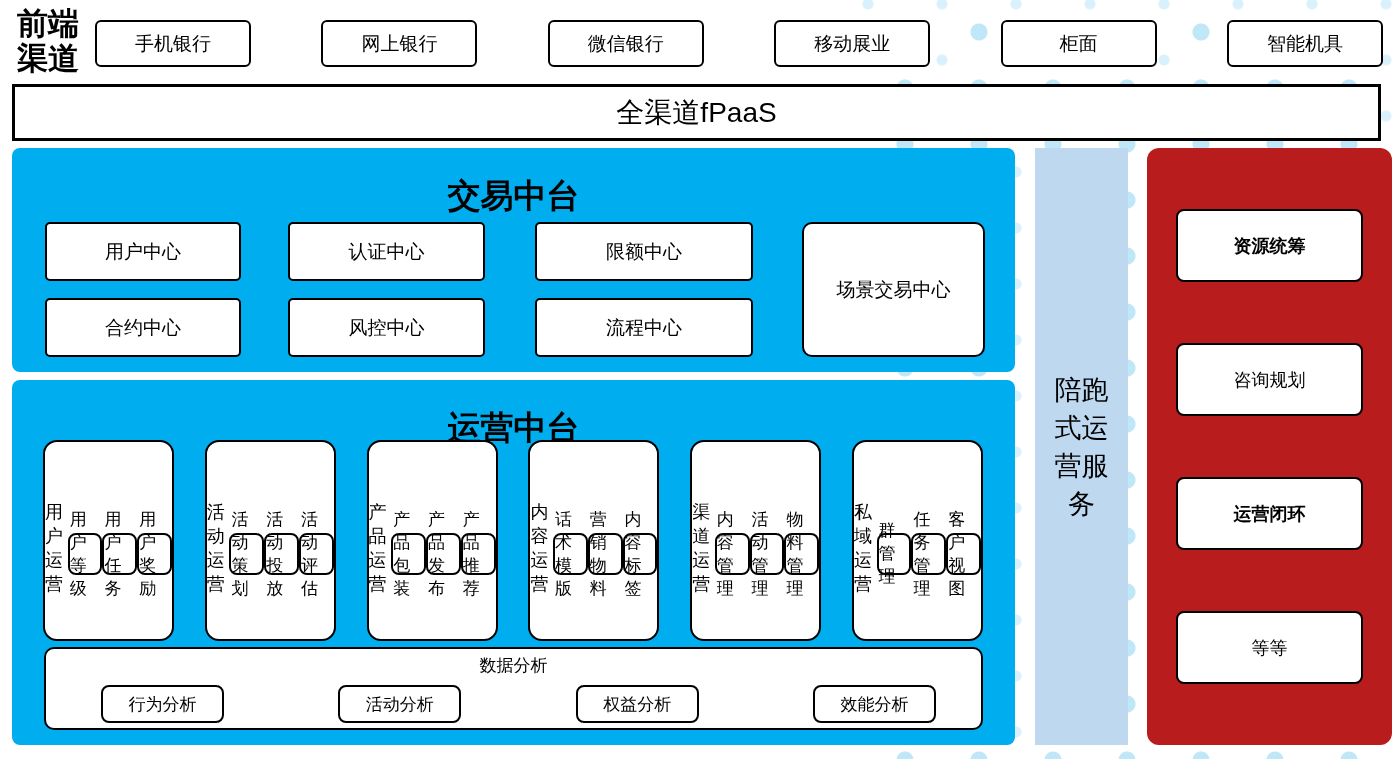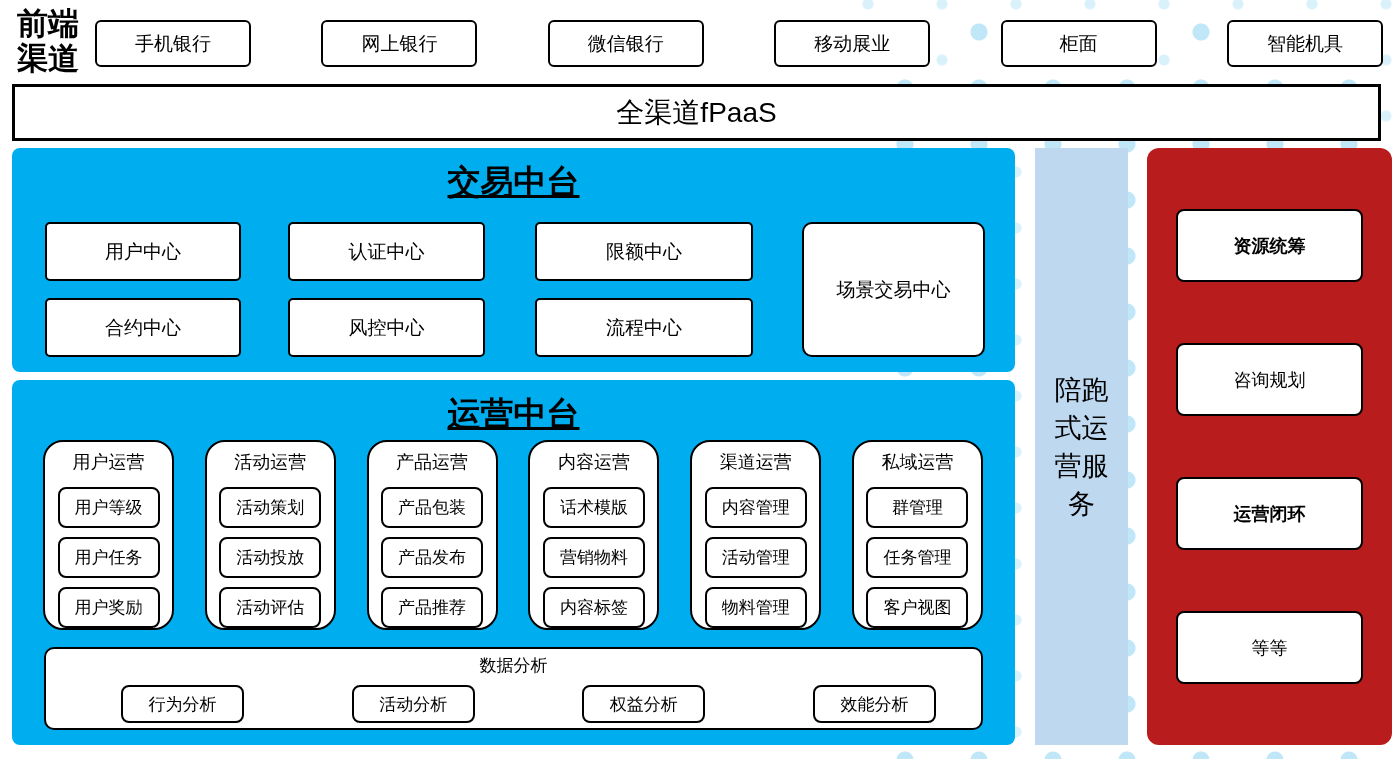--- a/index.html
+++ b/index.html
@@ -33,51 +33,51 @@
     left:12px;top:84px;width:1363px;height:51px;background:#fff;border:3px solid #000;
     display:flex;align-items:center;justify-content:center;font-size:28px;
   }
 
   
   .panel-blue{background:#00AEEF;border-radius:8px;}
   .trading-panel{left:12px;top:148px;width:1003px;height:224px;}
   .ops-panel{left:12px;top:380px;width:1003px;height:365px;}
   .panel-title{
     text-align:center;font-family:"Liberation Serif","DejaVu Serif",serif;
-    font-weight:bold;font-size:33px;padding-top:12px;text-decoration:underline;
+    font-weight:bold;font-size:33px;padding-top:26px;
   }
   .wbox{
     position:absolute;background:#fff;border:2px solid #000;border-radius:5px;
     display:flex;align-items:center;justify-content:center;font-size:19px;
   }
   .t1{left:33px;top:74px;width:192px;height:55px;}
   .t2{left:276px;top:74px;width:193px;height:55px;}
   .t3{left:523px;top:74px;width:214px;height:55px;}
   .t4{left:33px;top:150px;width:192px;height:55px;}
   .t5{left:276px;top:150px;width:193px;height:55px;}
   .t6{left:523px;top:150px;width:214px;height:55px;}
   .t-scene{left:790px;top:74px;width:179px;height:131px;border-radius:10px;}
 
   
   .columns{position:absolute;left:31px;top:60px;width:940px;display:flex;justify-content:space-between;}
   .op-col{
-    width:127px;height:180px;background:#fff;border:2px solid #000;border-radius:20px;
-    display:flex;flex-direction:column;align-items:center;padding-top:6px;
+    width:127px;height:180px;background:#fff;border:2px solid #000;border-radius:14px;
+    display:flex;align-items:center;padding-top:17px;
   }
   .op-col-title{font-size:18px;margin:2px 0 4px;}
   .op-item{
     width:98px;height:38px;border:2px solid #000;border-radius:8px;background:#fff;
     display:flex;align-items:center;justify-content:center;font-size:17px;margin-top:9px;
   }
   .analysis{
     position:absolute;left:32px;top:267px;width:935px;height:79px;background:#fff;
     border:2px solid #000;border-radius:10px;
   }
   .analysis-title{text-align:center;font-size:17px;margin-top:5px;}
-  .analysis-row{display:flex;justify-content:space-between;padding:8px 45px 0 55px;margin-left:20px;}
+  .analysis-row{display:flex;justify-content:space-between;padding:8px 45px 0 55px;}
   .analysis-box{
     width:119px;height:34px;border:2px solid #000;border-radius:8px;background:#fff;
     display:flex;align-items:center;justify-content:center;font-size:17px;
   }
 
   
   .side-bar{
     left:1035px;top:148px;width:93px;height:597px;background:#BDD8EF;
     display:flex;align-items:center;justify-content:center;
   }

